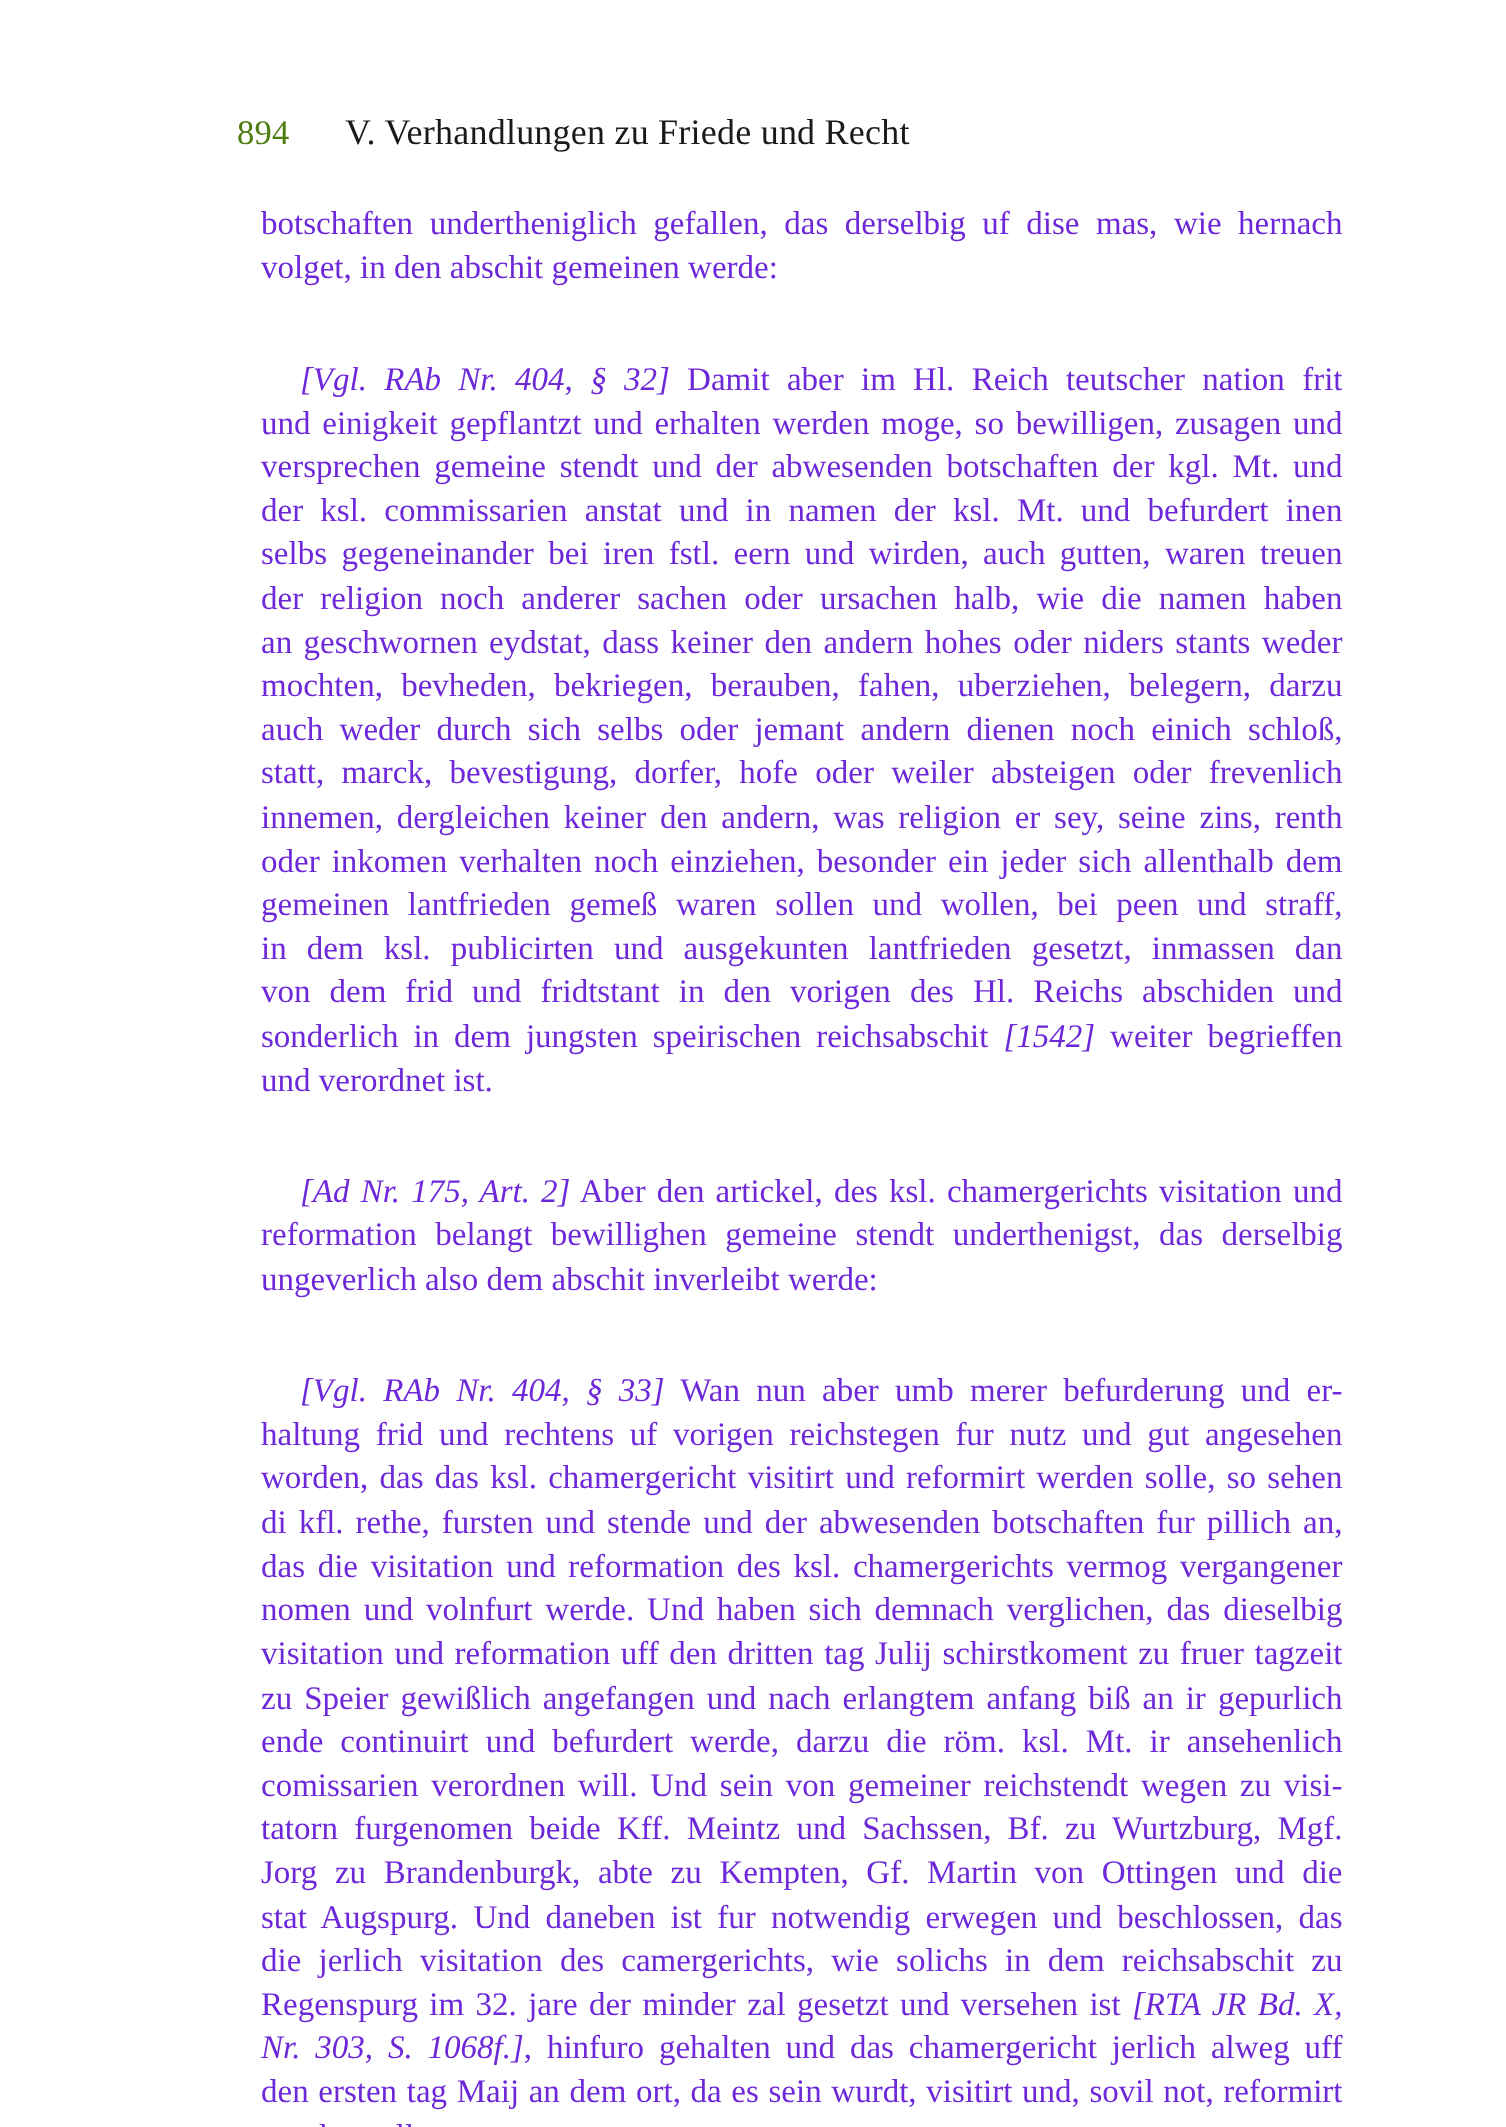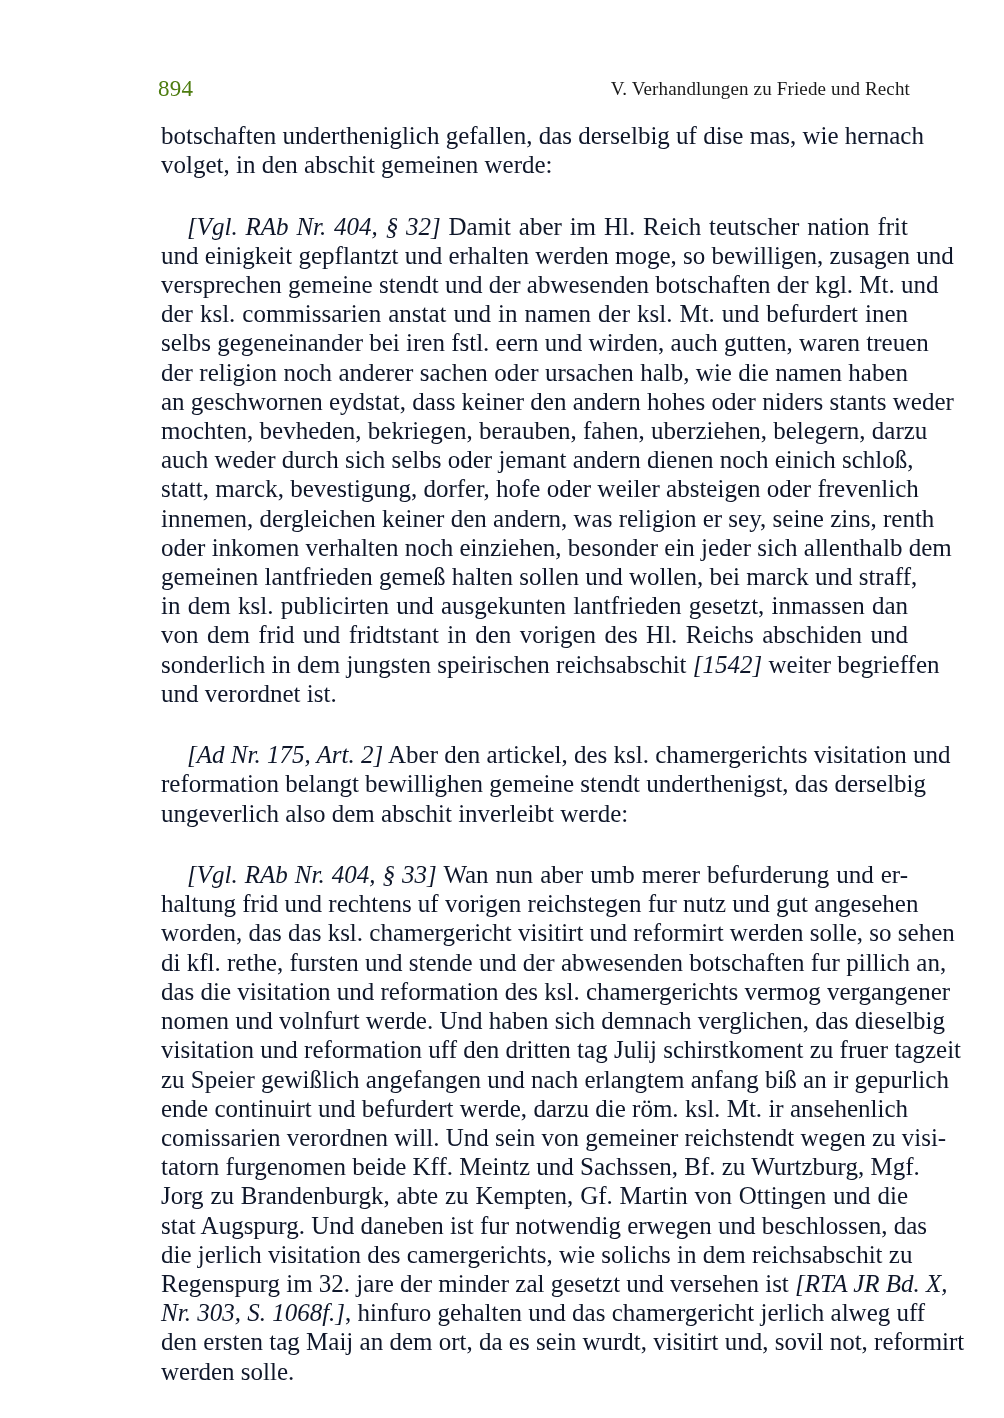--- a/index.html
+++ b/index.html
@@ -42,45 +42,45 @@
     line-height: 30px;
     letter-spacing: 0.2px;
     color: #4d7c0f;
     white-space: nowrap;
   }
   .running-title {
     position: absolute;
     left: 0;
     top: 0;
     width: 752px;
-    text-align: right;
-    font-size: 19px;
+    text-align: left;
+    font-size: 24px;
     line-height: 30px;
     letter-spacing: 0.15px;
     color: #1a1a1a;
     white-space: nowrap;
     padding-left: 72px;
     box-sizing: border-box;
   }
 
   
   .textblock {
     position: absolute;
     left: 158px;
     top: 118px;
     width: 753px;
   }
 
   .para {
-    margin: 3px;
-    font-size: 25px;
+    margin: 16px;
+    font-size: 22px;
     line-height: 29.2px;
     text-align: justify;
     text-justify: inter-word;
-    color: #0f172a;
+    color: #6d28d9;
     hyphens: manual;
     -webkit-hyphens: manual;
   }
   
   .para::after {
     content: "";
     display: inline-block;
     width: 100%;
   }
 
@@ -126,21 +126,21 @@
       <span class="line">versprechen gemeine stendt und der abwesenden botschaften der kgl. Mt. und</span>
       <span class="line">der ksl. commissarien anstat und in namen der ksl. Mt. und befurdert inen</span>
       <span class="line">selbs gegeneinander bei iren fstl. eern und wirden, auch gutten, waren treuen</span>
       <span class="line">der religion noch anderer sachen oder ursachen halb, wie die namen haben</span>
       <span class="line">an geschwornen eydstat, dass keiner den andern hohes oder niders stants weder</span>
       <span class="line">mochten, bevheden, bekriegen, berauben, fahen, uberziehen, belegern, darzu</span>
       <span class="line">auch weder durch sich selbs oder jemant andern dienen noch einich schloß,</span>
       <span class="line">statt, marck, bevestigung, dorfer, hofe oder weiler absteigen oder frevenlich</span>
       <span class="line">innemen, dergleichen keiner den andern, was religion er sey, seine zins, renth</span>
       <span class="line">oder inkomen verhalten noch einziehen, besonder ein jeder sich allenthalb dem</span>
-      <span class="line">gemeinen lantfrieden gemeß halten sollen und wollen, bei marck und straff,</span>
+      <span class="line">gemeinen lantfrieden gemeß waren sollen und wollen, bei peen und straff,</span>
       <span class="line">in dem ksl. publicirten und ausgekunten lantfrieden gesetzt, inmassen dan</span>
       <span class="line">von dem frid und fridtstant in den vorigen des Hl. Reichs abschiden und</span>
       <span class="line"><span>sonderlich in dem jungsten speirischen reichsabschit </span><span class="ref">[1542]</span><span> weiter begrieffen</span></span>
       <span class="line last">und verordnet ist.</span>
     </p>
 
     <p class="para">
       <span class="line indent"><span class="ref">[Ad Nr. 175, Art. 2]</span><span> Aber den artickel, des ksl. chamergerichts visitation und</span></span>
       <span class="line">reformation belangt bewillighen gemeine stendt underthenigst, das derselbig</span>
       <span class="line last">ungeverlich also dem abschit inverleibt werde:</span>

